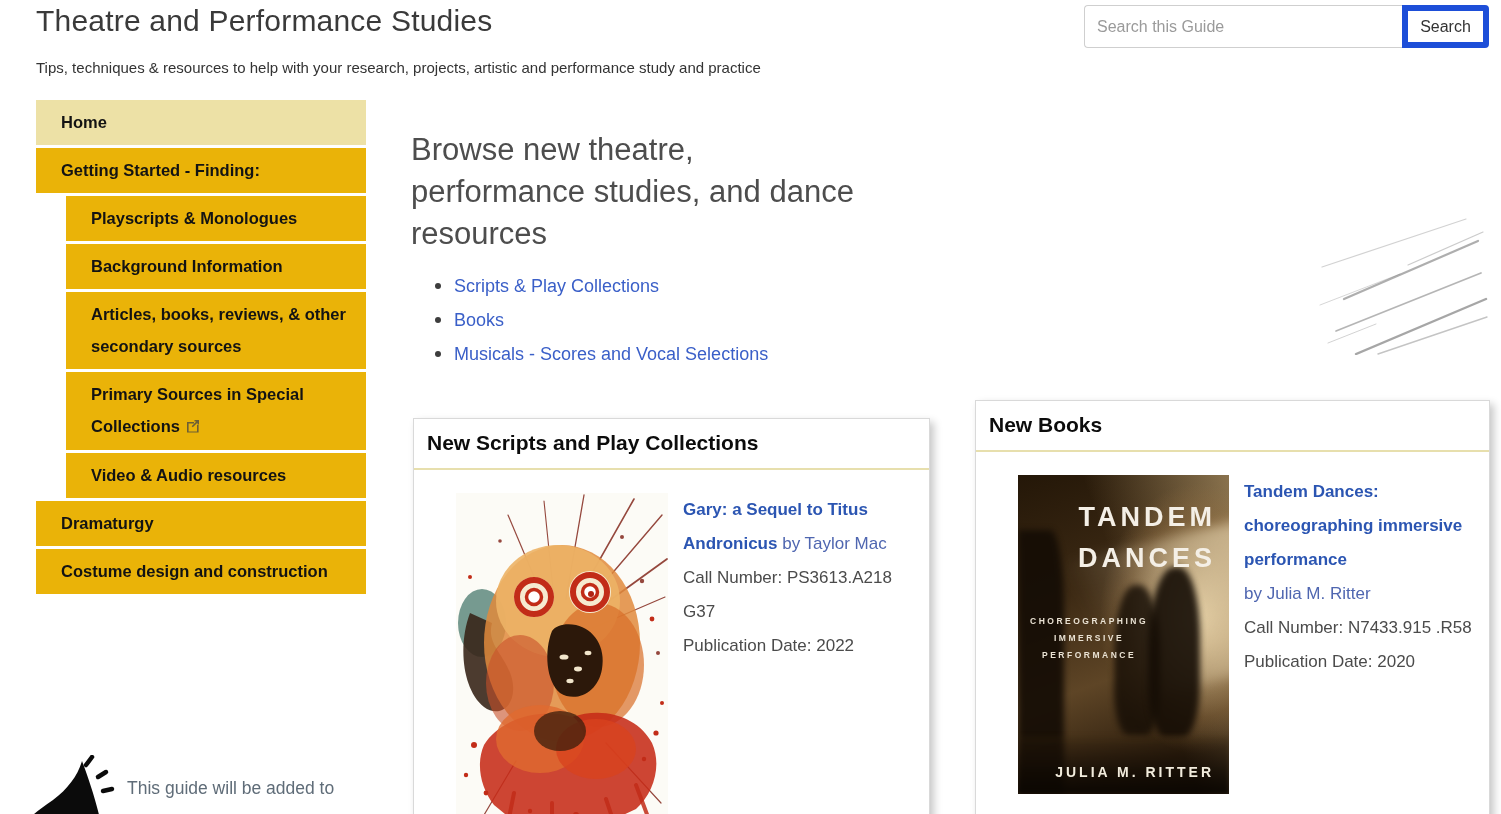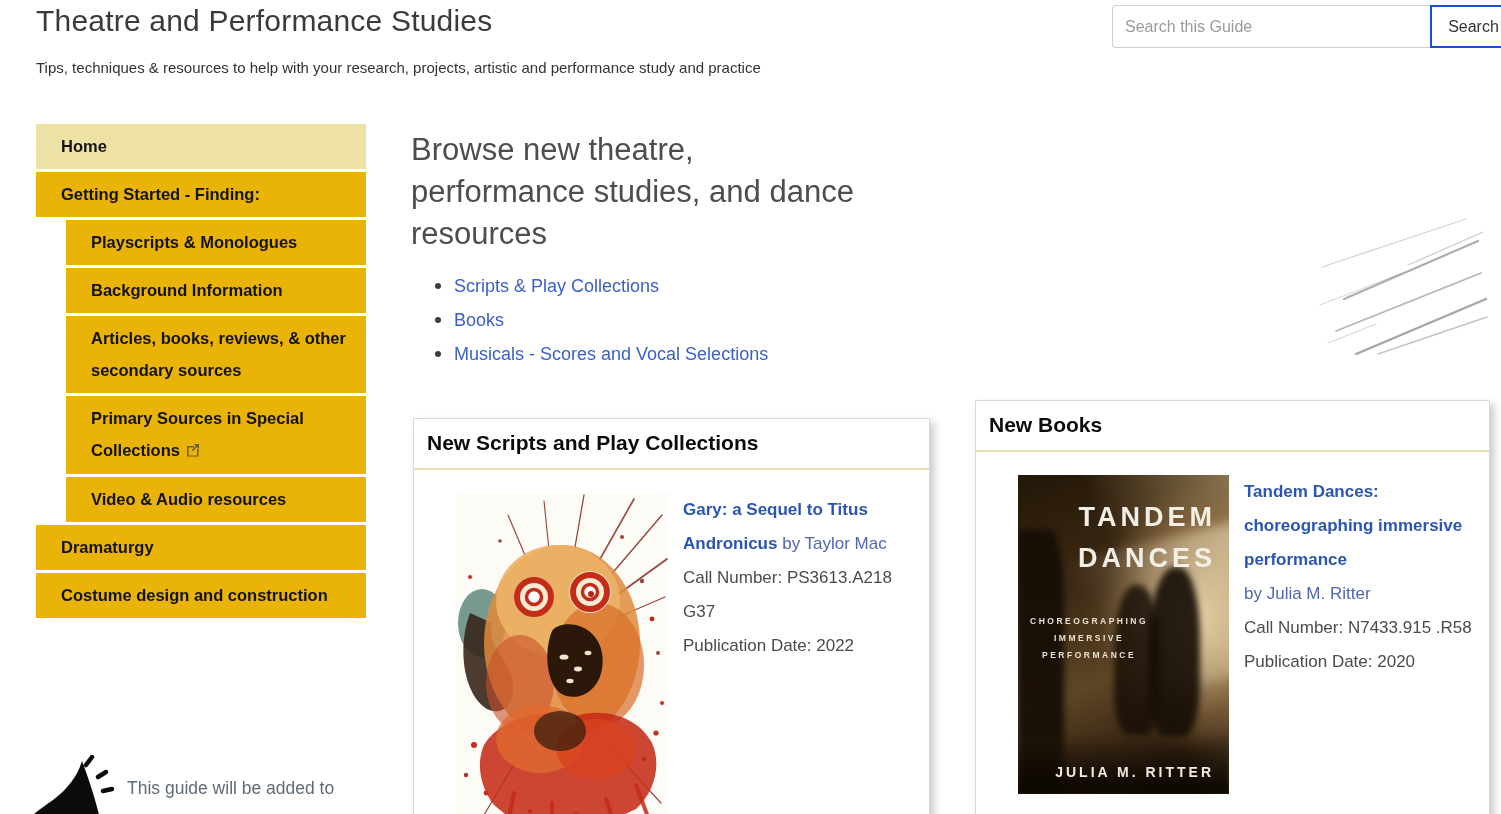--- a/index.html
+++ b/index.html
@@ -17,36 +17,36 @@
   .page-subtitle {
     position:absolute; left:36px; top:59px;
     font-size:15px; color:#333;
   }
   .search-wrap {
     position:absolute; left:1084px; top:5px; display:flex; height:43px;
   }
   .search-input {
     width:318px; height:43px; border:1px solid #cfcfcf; border-right:none;
     border-radius:4px 0 0 4px; padding:0 12px; font-size:16px; color:#444;
-    font-family:"Liberation Sans", sans-serif; outline:none;margin-left:28px;
+    font-family:"Liberation Sans", sans-serif; outline:none;
   }
   .search-input::placeholder { color:#9a9a9a; }
   .search-btn {
-    width:87px; height:43px; background:#fff; border:2px solid #1d4ed8;
+    width:87px; height:43px; background:#fff; border:6px solid #1d4ed8;
     border-radius:0 4px 4px 0; font-size:16px; color:#333; cursor:pointer;
     font-family:"Liberation Sans", sans-serif;
   }
 
   
   .sidebar { position:absolute; left:36px; top:100px; width:330px; }
   .nav-item {
     background:#eab308; color:#131313; font-weight:700; font-size:16.5px;
     line-height:32px; padding:6px 12px 7px 25px; margin-bottom:3px; cursor:pointer;
   }
-  .nav-item.active { background:#EDE1A6;margin-top:24px; }
+  .nav-item.active { background:#EDE1A6; }
   .nav-item.indent { margin-left:30px; }
   .ext-icon { display:inline-block; margin-left:6px; opacity:0.75; vertical-align:-1px; }
 
   .side-note-icon { position:absolute; left:26px; top:755px; }
   .side-note-text {
     position:absolute; left:127px; top:772px; width:250px;
     font-size:17.5px; line-height:33px; color:#5f6c78;
   }
 
   

